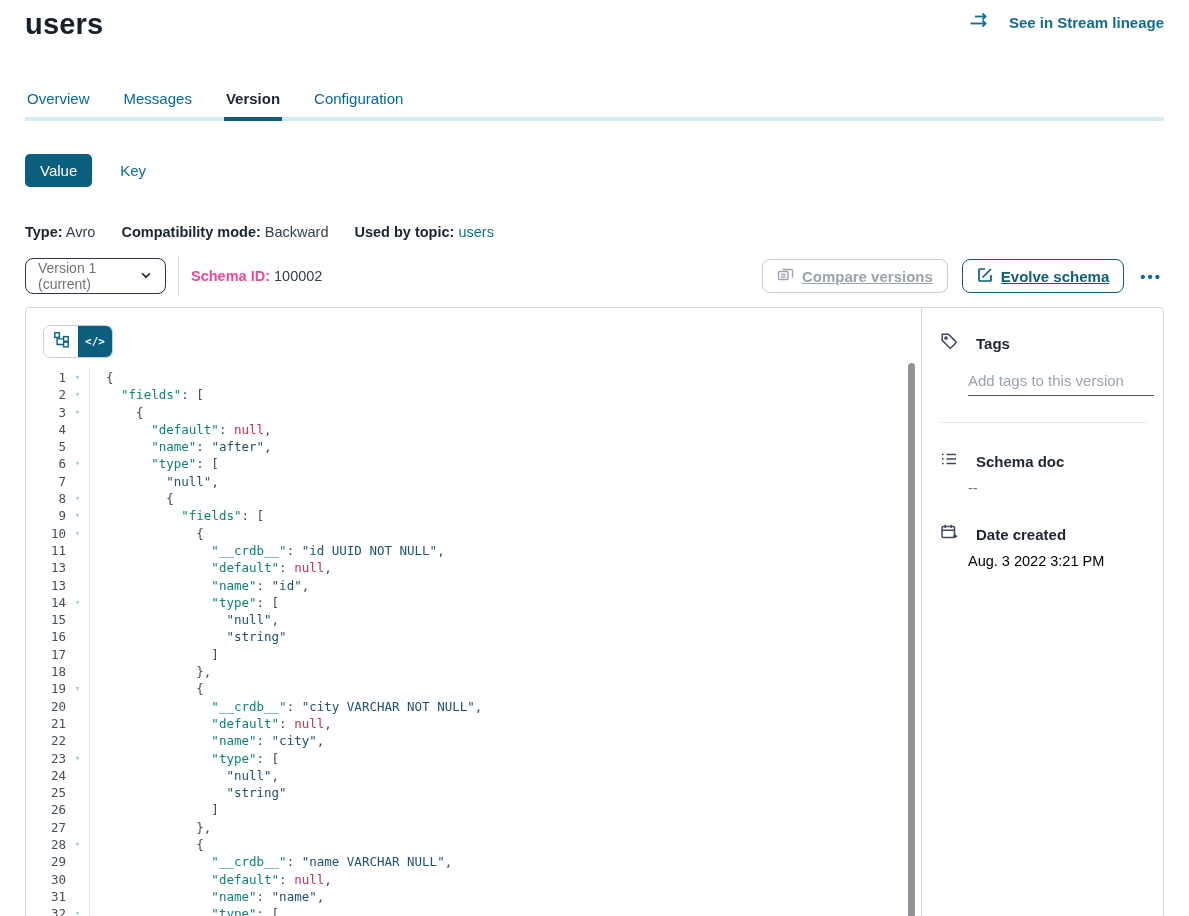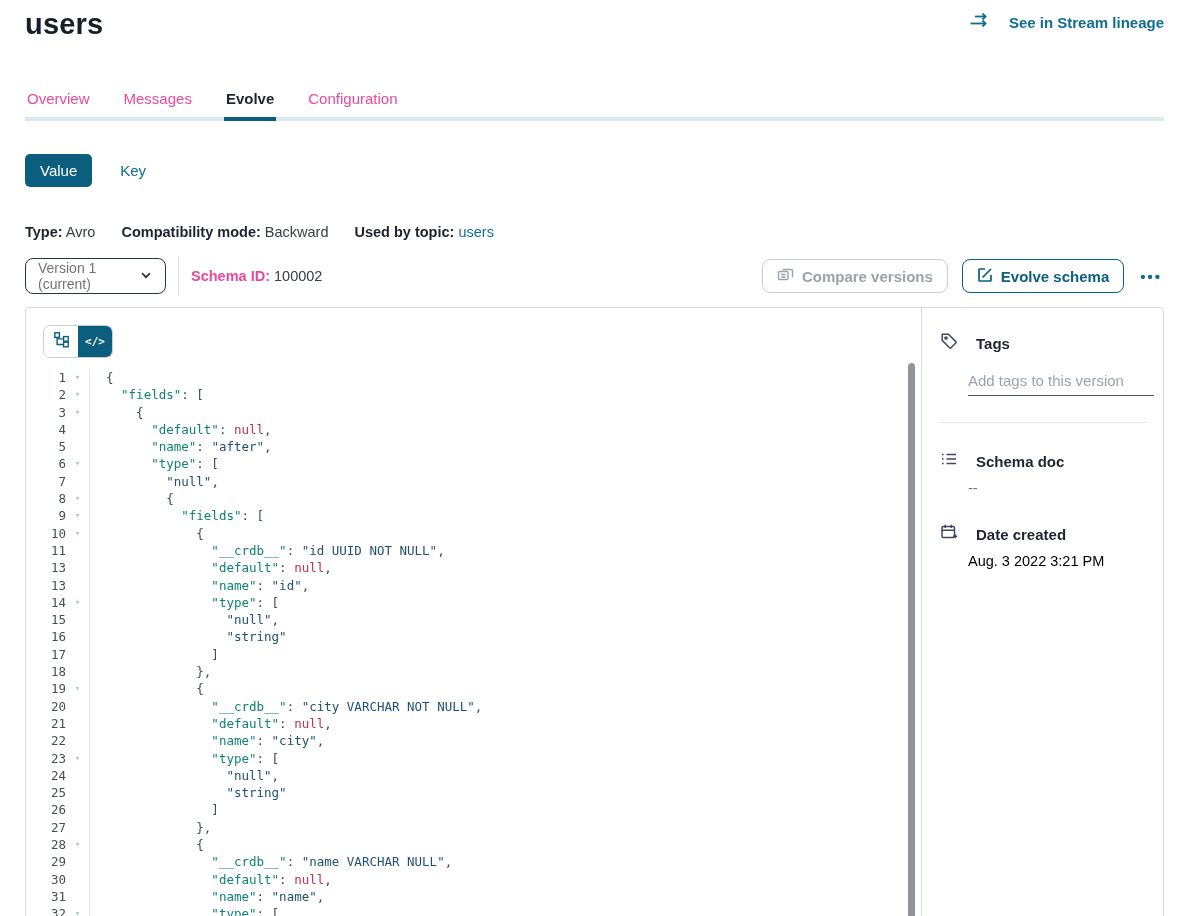--- a/index.html
+++ b/index.html
@@ -9,21 +9,21 @@
 
   
   .header-row { display:flex; justify-content:space-between; align-items:flex-start; padding-top:8px; }
   .page-title { font-size:29px; font-weight:700; letter-spacing:.2px; color:#171f29; }
   .lineage-link { display:flex; align-items:center; gap:21px; color:#0f6e90; font-size:15px;
     font-weight:600; cursor:pointer; margin-top:4px; }
   .lineage-link svg { stroke:#0f6e90; }
 
   
   .tabs { display:flex; gap:30px; margin-top:43px; border-bottom:4px solid #d8ebf3; }
-  .tab { font-size:15px; color:#ec4899; padding:6px 2px 10px; cursor:pointer; position:relative; }
+  .tab { font-size:15px; color:#0369a1; padding:6px 2px 10px; cursor:pointer; position:relative; }
   .tab.active { color:#1d2733; font-weight:600; }
   .tab.active::after { content:""; position:absolute; left:0; right:0; bottom:-4px; height:4px; background:#0b5e7d; }
 
   
   .vk-row { display:flex; gap:24px; margin-top:33px; }
   .vk-btn { font-size:15px; padding:8px 15px; border-radius:5px; cursor:pointer; }
   .vk-btn.active { background:#0b5e7d; color:#fff; }
   .vk-btn.plain { color:#0f6e90; padding:8px 4px; }
 
   
@@ -34,21 +34,21 @@
   
   .version-bar { display:flex; align-items:center; margin-top:17px; }
   .version-select { display:flex; align-items:center; justify-content:space-between; width:141px; height:36px;
     border:1px solid #2b3447; border-radius:8px; padding:8px 12px; font-size:14px; color:#737373; cursor:pointer; background:#fff; }
   .version-select svg { stroke:#222c3a; }
   .vbar-sep { width:1px; height:38px; background:#d9dde1; margin:0 12px 0 12px; }
   .schema-id { font-size:14.5px; color:#33404c; }
   .schema-id b { color:#ec4899; font-weight:700; }
   .version-actions { margin-left:auto; display:flex; align-items:center; gap:14px; }
   .btn { display:flex; align-items:center; gap:8px; height:33px; padding:16px 14px; border-radius:8px;
-    font-size:15px; font-weight:600; background:#fff; cursor:pointer; }
+    font-size:15px; font-weight:600; background:#fff; cursor:pointer;text-decoration:underline; }
   .btn-disabled { border:1px solid #c9ced3; color:#9aa3ab; cursor:default; }
   .btn-disabled svg { stroke:#9aa3ab; }
   .btn-teal { border:1px solid #0b5e7d; color:#0b5e7d; }
   .btn-teal svg { stroke:#0b5e7d; }
   .more-btn { color:#0f6e90; font-size:15px; letter-spacing:2px; font-weight:700; cursor:pointer; padding:4px 2px; }
 
   
   .card { display:flex; margin-top:12px; border:1px solid #d6dade; border-radius:4px; height:660px; }
   .editor-pane { flex:1; position:relative; padding-top:17px; overflow:hidden; }
   .seg-group { display:inline-flex; margin-left:17px; border:1px solid #c9ced3; border-radius:7px; overflow:hidden; }
@@ -100,21 +100,21 @@
             <path d="M13.5 8.5l3 3-3 3"></path>
         </svg>
       </span>
       <span>See in Stream lineage</span>
     </div>
   </div>
 
   <div class="tabs">
     <div class="tab">Overview</div>
     <div class="tab">Messages</div>
-    <div class="tab active">Evolve</div>
+    <div class="tab active">Version</div>
     <div class="tab">Configuration</div>
   </div>
 
   <div class="vk-row">
     <div class="vk-btn active">Value</div>
     <div class="vk-btn plain">Key</div>
   </div>
 
   <div class="meta-row">
     <div class="meta-item">

